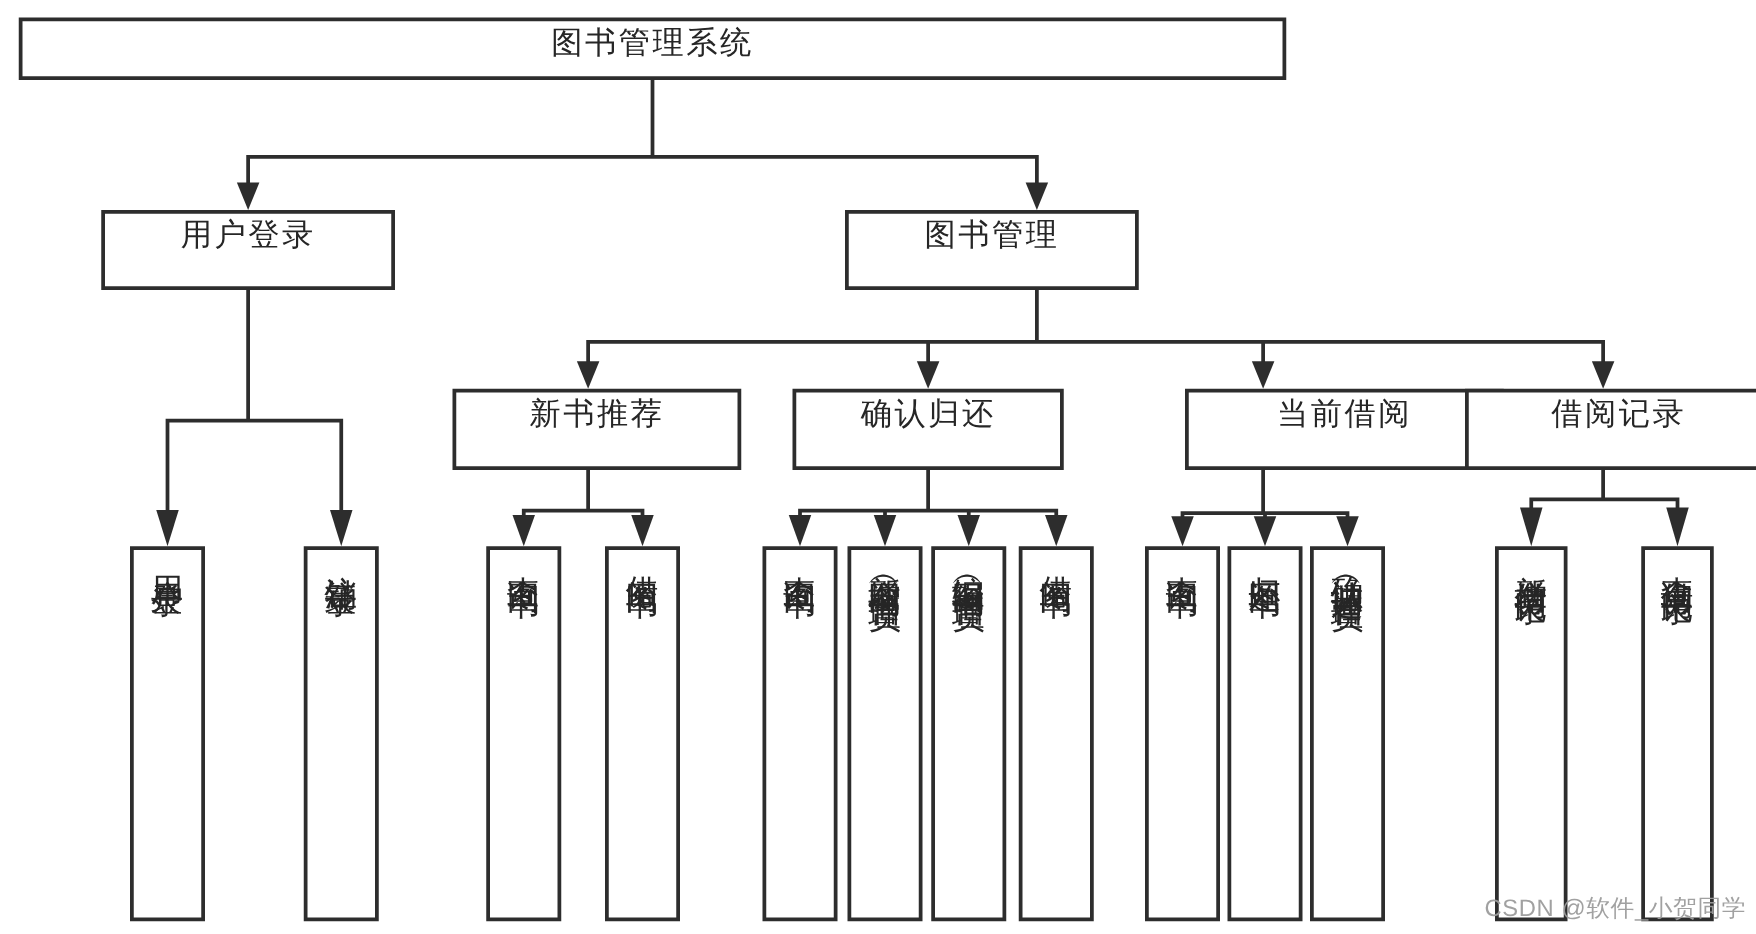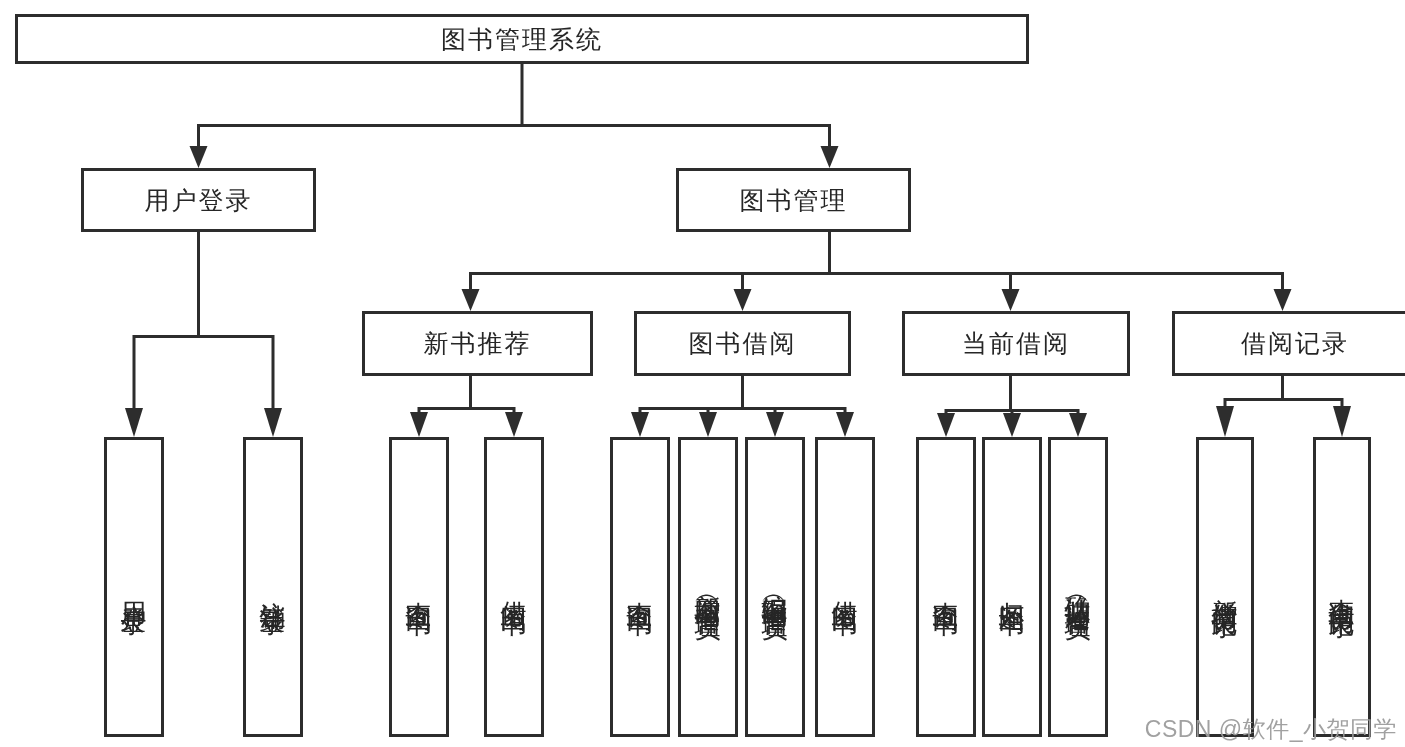--- a/index.html
+++ b/index.html
@@ -24,21 +24,21 @@
   .connectors polygon {
     fill: #2d2d2d;
     stroke: none;
   }
   .node {
     position: absolute;
     box-sizing: border-box;
     border: 3px solid #2d2d2d;
     background: #ffffff;
     display: flex;
-    align-items: center;
+    align-items: flex-start;
     justify-content: center;
     z-index: 2;
   }
   .node .lbl {
     font-size: 25px;
     color: #262626;
     letter-spacing: 2px;
     white-space: nowrap;
   }
   .node.v .lbl {
@@ -46,21 +46,21 @@
     text-orientation: mixed;
     font-size: 26px;
     letter-spacing: 3px;
     line-height: 1;
   }
   .watermark {
     position: absolute;
     right: 8px;
     top: 714px;
     z-index: 3;
-    font-size: 23px;
+    font-size: 19px;
     color: #9c9c9c;
     letter-spacing: 0.5px;
     opacity: 0.95;
     white-space: nowrap;
   }
 </style>
 </head>
 <body>
 
 <div class="canvas">
@@ -116,23 +116,23 @@
     <span class="lbl">用户登录</span>
   </div>
   <div class="node h" style="left:676px; top:168px; width:235px; height:64px">
     <span class="lbl">图书管理</span>
   </div>
 
   <div class="node h" style="left:362px; top:311px; width:231px; height:65px">
     <span class="lbl">新书推荐</span>
   </div>
   <div class="node h" style="left:634px; top:311px; width:217px; height:65px">
-    <span class="lbl">图书借阅</span>
+    <span class="lbl">确认归还</span>
   </div>
-  <div class="node h" style="left:902px; top:311px; width:228px; height:65px">
+  <div class="node h" style="left:948px; top:311px; width:255px; height:65px">
     <span class="lbl">当前借阅</span>
   </div>
   <div class="node h" style="left:1172px; top:311px; width:246px; height:65px">
     <span class="lbl">借阅记录</span>
   </div>
 
   <div class="node v" style="left:104px; top:437px; width:60px; height:300px">
     <span class="lbl">用户登录</span>
   </div>
   <div class="node v" style="left:243px; top:437px; width:60px; height:300px">

